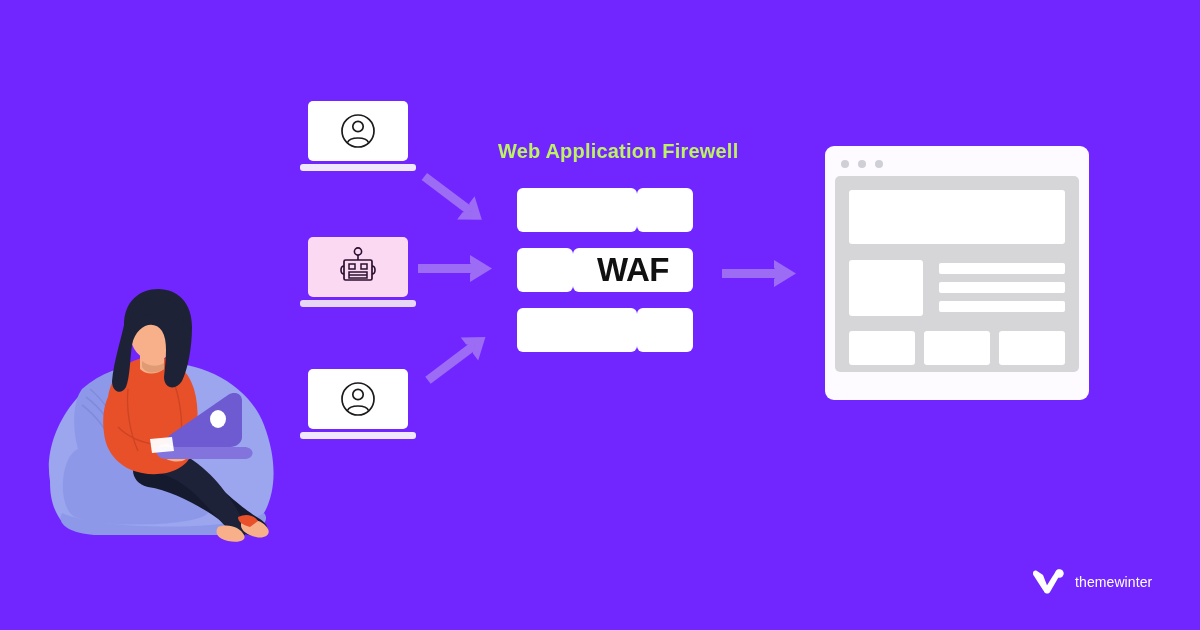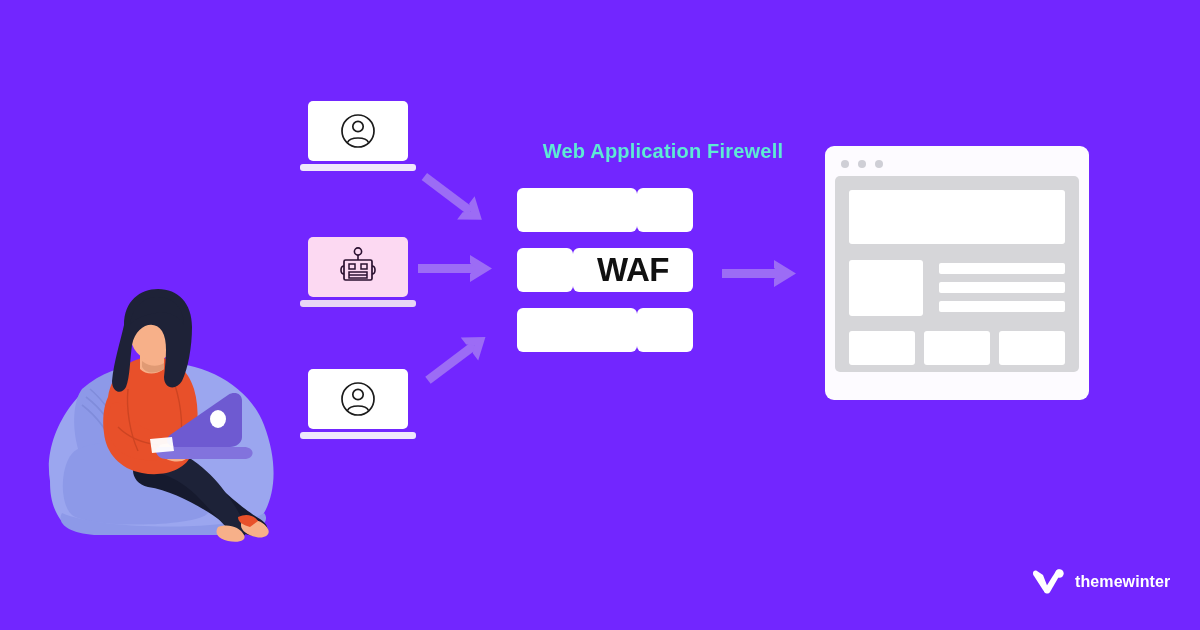--- a/index.html
+++ b/index.html
@@ -19,24 +19,23 @@
   }
 
   
   .diagram-title {
     position: absolute;
     left: 498px;
     top: 140px;
     width: 330px;
     font-size: 20px;
     font-weight: bold;
-    color: #5eead4;
+    color: #bef264;
     letter-spacing: 0.2px;
     white-space: nowrap;
-    text-align: center;
   }
 
   
   .laptop {
     position: absolute;
     width: 104px;
   }
   .laptop .screen {
     width: 100px;
     height: 60px;
@@ -161,23 +160,23 @@
   #brand-logo {
     position: absolute;
     left: 1032px;
     top: 568px;
     display: flex;
     align-items: center;
     gap: 9px;
   }
   #brand-logo .wordmark {
     color: #ffffff;
-    font-size: 16px;
+    font-size: 14px;
     letter-spacing: 0.1px;
-    font-weight: bold;
+    font-weight: normal;
   }
 </style>
 </head>
 <body>
 
 <div id="stage">
 
   <div id="person-illustration">
     <svg viewBox="0 0 290 260" width="290" height="260" xmlns="http://www.w3.org/2000/svg">
 

